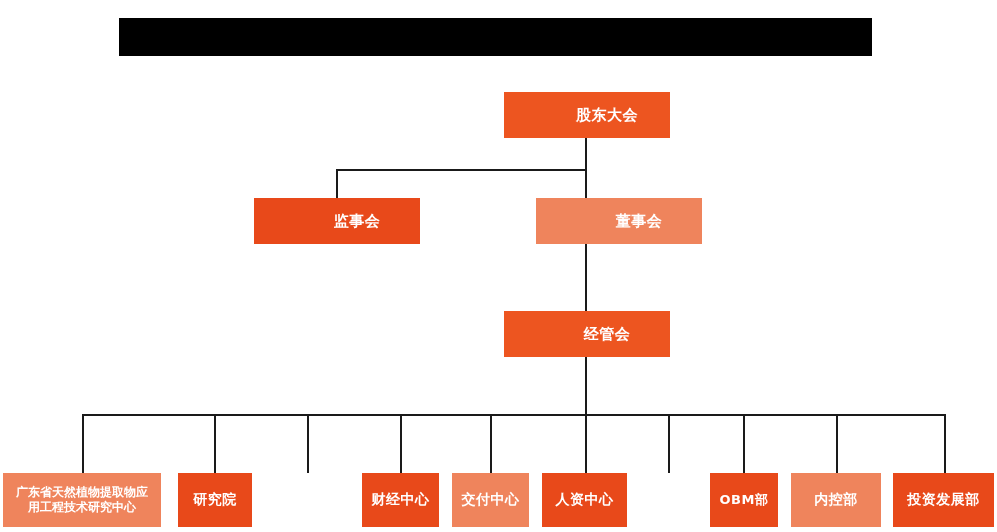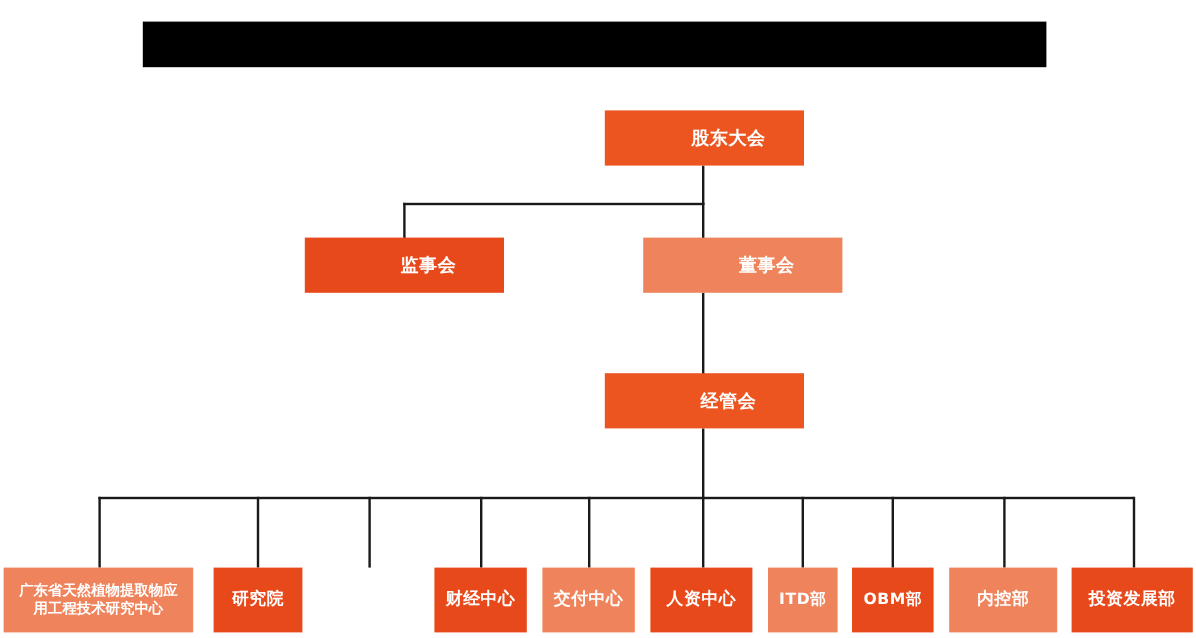--- a/index.html
+++ b/index.html
@@ -109,23 +109,20 @@
   </div>
   <div class="node size-md" style="left:362px; top:473px; width:77px; height:54px; background:#E8491A;">
     <span class="node-label">财经中心</span>
   </div>
   <div class="node size-md" style="left:452px; top:473px; width:77px; height:54px; background:#EF845C;">
     <span class="node-label">交付中心</span>
   </div>
   <div class="node size-md" style="left:542px; top:473px; width:85px; height:54px; background:#E8491A;">
     <span class="node-label">人资中心</span>
   </div>
-  <div class="node size-sm" style="left:640px; top:473px; width:58px; height:54px; background:#EF845C;">
-    <span class="node-label">ITD部</span>
-  </div>
   <div class="node size-sm" style="left:710px; top:473px; width:68px; height:54px; background:#E8491A;">
     <span class="node-label">OBM部</span>
   </div>
   <div class="node size-md" style="left:791px; top:473px; width:90px; height:54px; background:#EF845C;">
     <span class="node-label">内控部</span>
   </div>
   <div class="node size-md" style="left:893px; top:473px; width:101px; height:54px; background:#E8491A;">
     <span class="node-label">投资发展部</span>
   </div>
 

